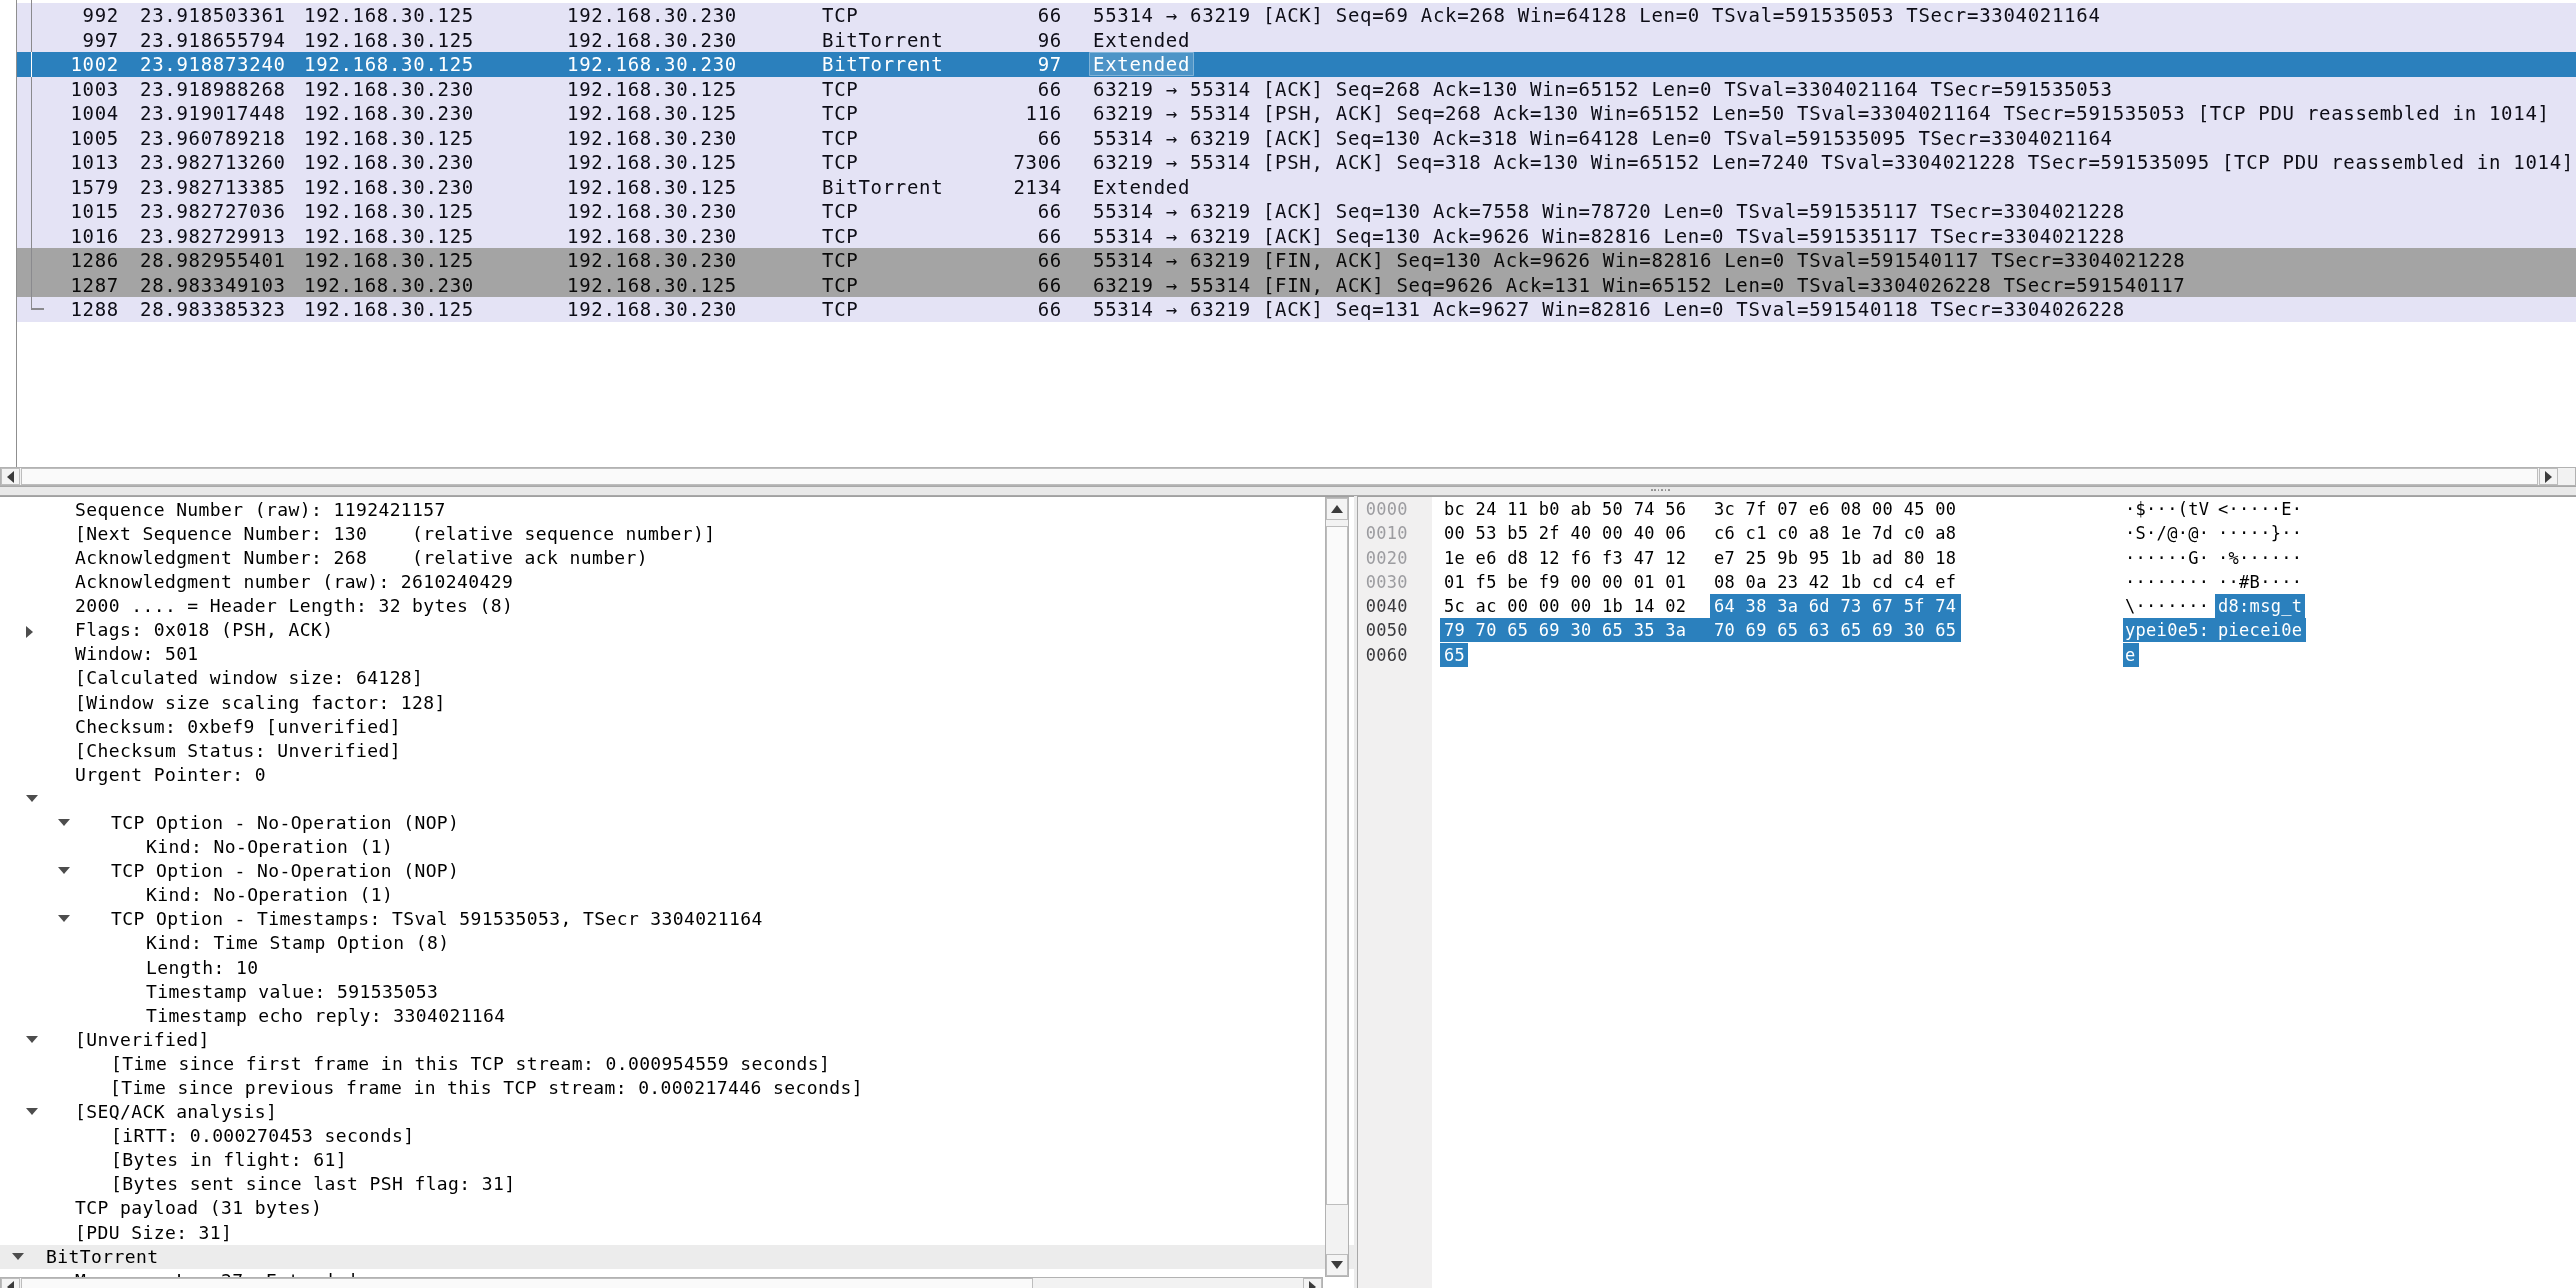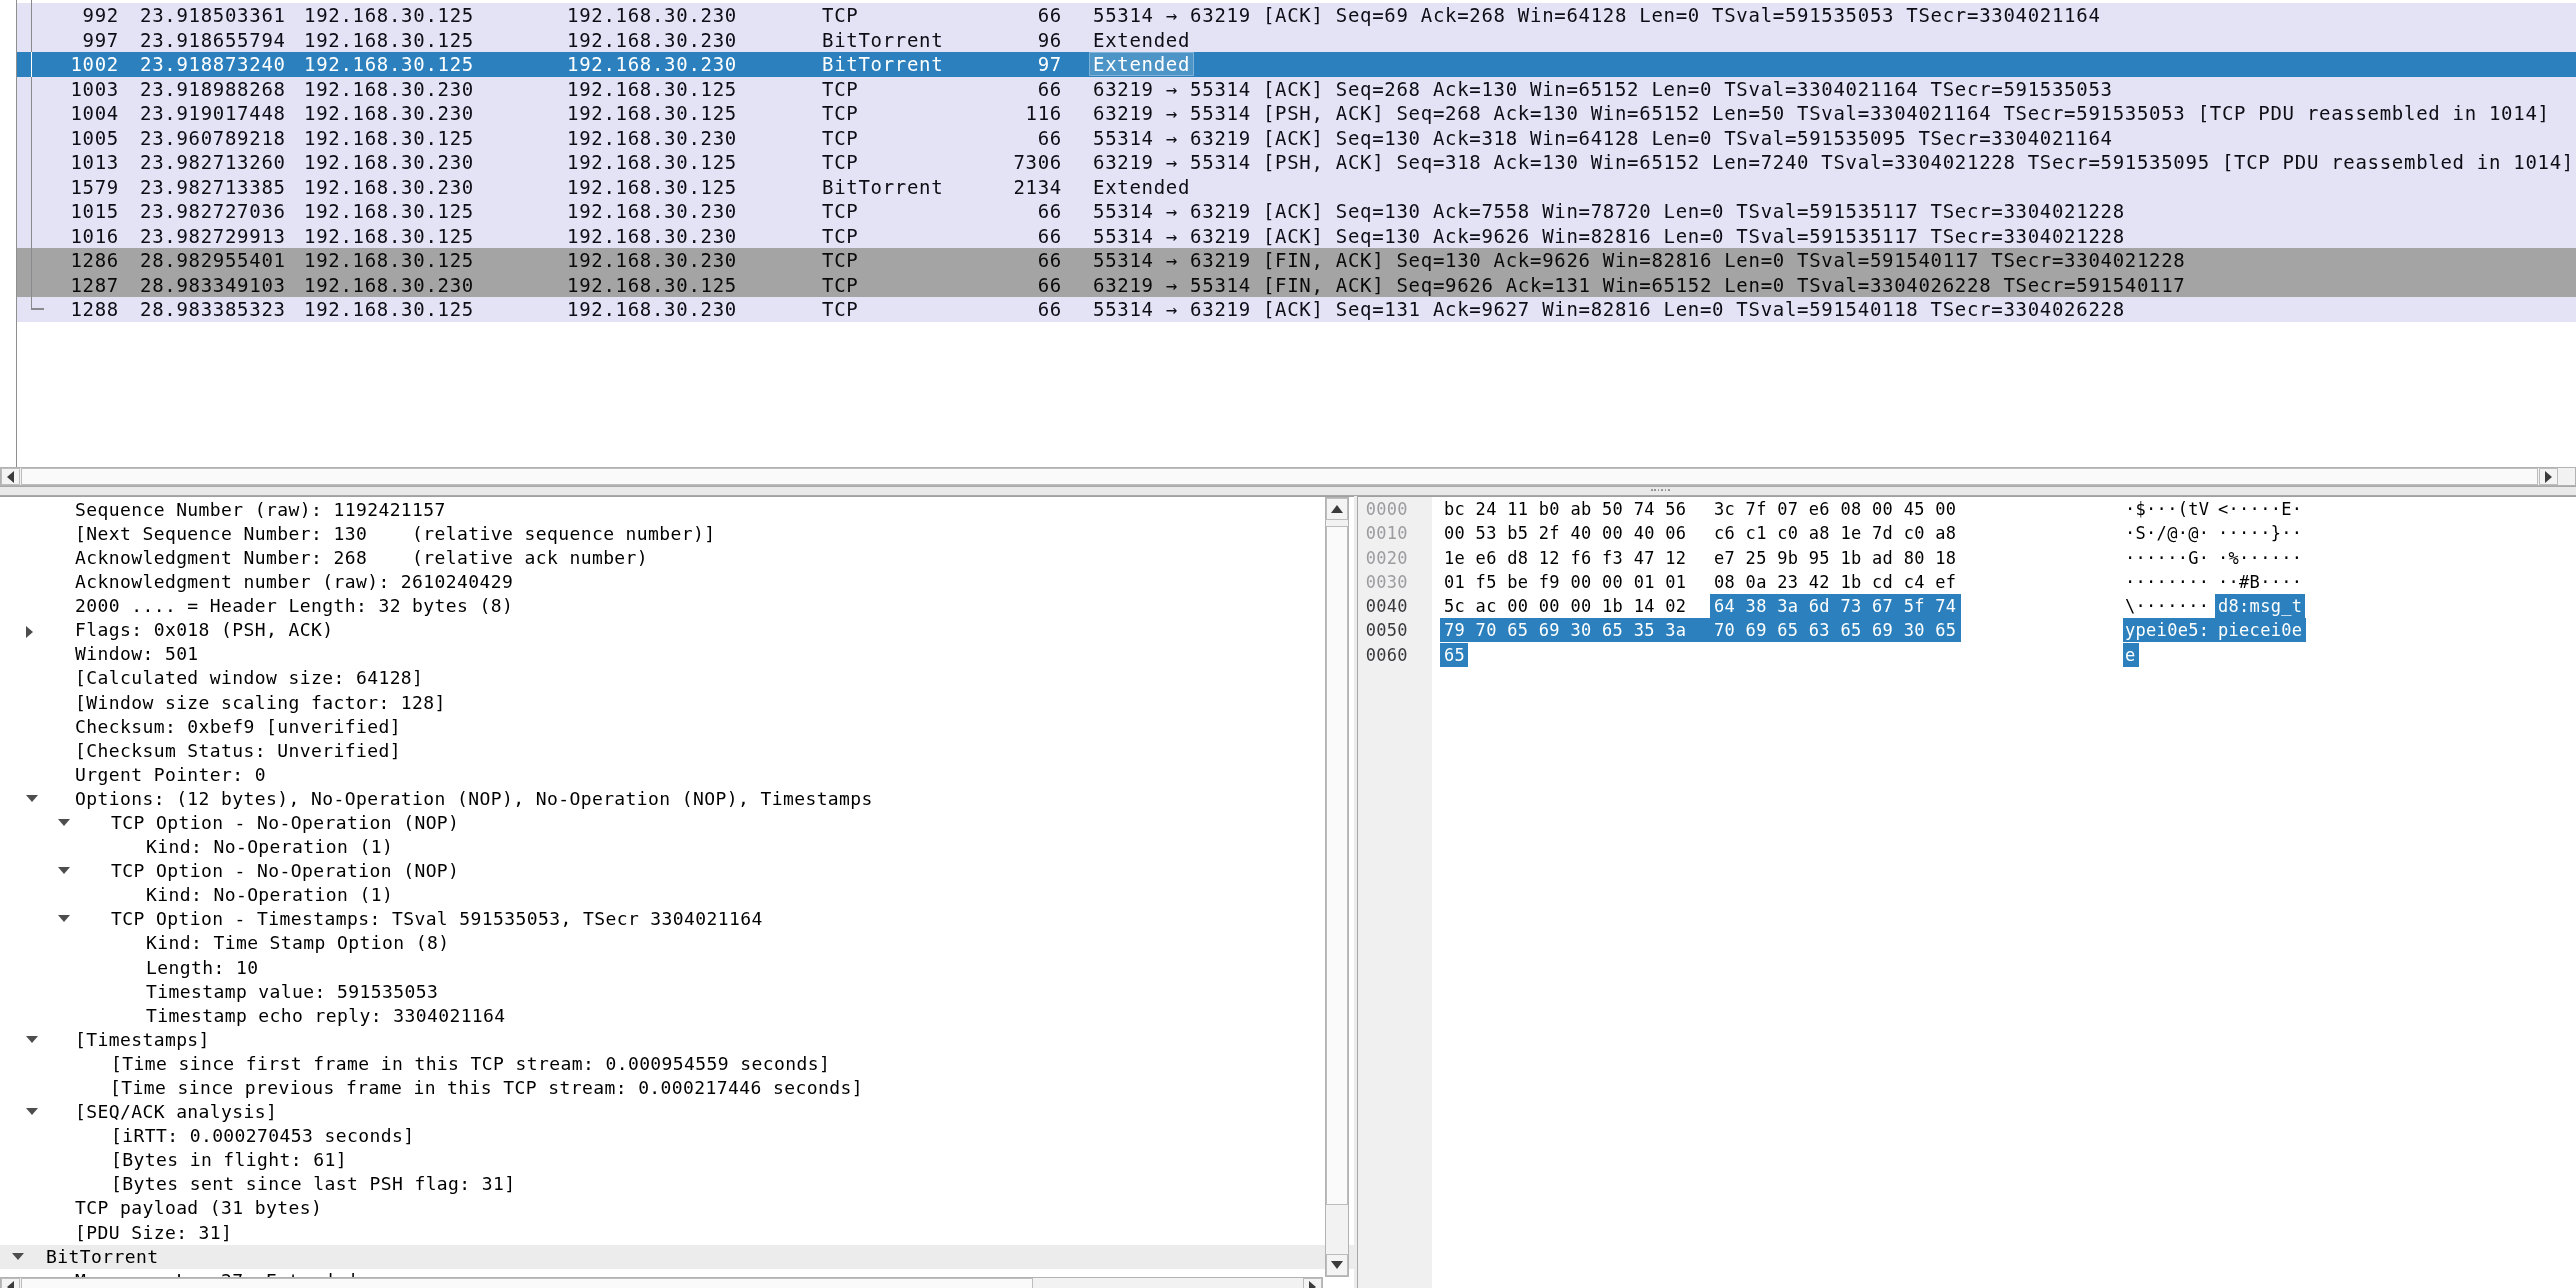--- a/index.html
+++ b/index.html
@@ -132,31 +132,31 @@
           <div class="dt-row" style="top: 49px;"><span class="dt-text" style="left: 75px;">Acknowledgment Number: 268    (relative ack number)</span></div>
           <div class="dt-row" style="top: 73px;"><span class="dt-text" style="left: 75px;">Acknowledgment number (raw): 2610240429</span></div>
           <div class="dt-row" style="top: 97px;"><span class="dt-text" style="left: 75px;">2000 .... = Header Length: 32 bytes (8)</span></div>
           <div class="dt-row" style="top: 121px;"><span class="dt-arrow right" style="left: 26px;"></span><span class="dt-text" style="left: 75px;">Flags: 0x018 (PSH, ACK)</span></div>
           <div class="dt-row" style="top: 145px;"><span class="dt-text" style="left: 75px;">Window: 501</span></div>
           <div class="dt-row" style="top: 169px;"><span class="dt-text" style="left: 75px;">[Calculated window size: 64128]</span></div>
           <div class="dt-row" style="top: 194px;"><span class="dt-text" style="left: 75px;">[Window size scaling factor: 128]</span></div>
           <div class="dt-row" style="top: 218px;"><span class="dt-text" style="left: 75px;">Checksum: 0xbef9 [unverified]</span></div>
           <div class="dt-row" style="top: 242px;"><span class="dt-text" style="left: 75px;">[Checksum Status: Unverified]</span></div>
           <div class="dt-row" style="top: 266px;"><span class="dt-text" style="left: 75px;">Urgent Pointer: 0</span></div>
-          <div class="dt-row" style="top: 290px;"><span class="dt-arrow down" style="left: 26px;"></span><span class="dt-text" style="left: 75px;">Options: (12 bytes), No-Operation (NOP), No-Operation (NOP), Timestamps</span></div>
+          <div class="dt-row" style="top: 290px;"><span class="dt-arrow down" style="left: 26px;"></span></div>
           <div class="dt-row" style="top: 314px;"><span class="dt-arrow down" style="left: 58px;"></span><span class="dt-text" style="left: 111px;">TCP Option - No-Operation (NOP)</span></div>
           <div class="dt-row" style="top: 338px;"><span class="dt-text" style="left: 146px;">Kind: No-Operation (1)</span></div>
           <div class="dt-row" style="top: 362px;"><span class="dt-arrow down" style="left: 58px;"></span><span class="dt-text" style="left: 111px;">TCP Option - No-Operation (NOP)</span></div>
           <div class="dt-row" style="top: 386px;"><span class="dt-text" style="left: 146px;">Kind: No-Operation (1)</span></div>
           <div class="dt-row" style="top: 410px;"><span class="dt-arrow down" style="left: 58px;"></span><span class="dt-text" style="left: 111px;">TCP Option - Timestamps: TSval 591535053, TSecr 3304021164</span></div>
           <div class="dt-row" style="top: 434px;"><span class="dt-text" style="left: 146px;">Kind: Time Stamp Option (8)</span></div>
           <div class="dt-row" style="top: 459px;"><span class="dt-text" style="left: 146px;">Length: 10</span></div>
           <div class="dt-row" style="top: 483px;"><span class="dt-text" style="left: 146px;">Timestamp value: 591535053</span></div>
           <div class="dt-row" style="top: 507px;"><span class="dt-text" style="left: 146px;">Timestamp echo reply: 3304021164</span></div>
-          <div class="dt-row" style="top: 531px;"><span class="dt-arrow down" style="left: 26px;"></span><span class="dt-text" style="left: 75px;">[Timestamps]</span></div>
+          <div class="dt-row" style="top: 531px;"><span class="dt-arrow down" style="left: 26px;"></span><span class="dt-text" style="left: 75px;">[Unverified]</span></div>
           <div class="dt-row" style="top: 555px;"><span class="dt-text" style="left: 111px;">[Time since first frame in this TCP stream: 0.000954559 seconds]</span></div>
           <div class="dt-row" style="top: 579px;"><span class="dt-text" style="left: 110px;">[Time since previous frame in this TCP stream: 0.000217446 seconds]</span></div>
           <div class="dt-row" style="top: 603px;"><span class="dt-arrow down" style="left: 26px;"></span><span class="dt-text" style="left: 75px;">[SEQ/ACK analysis]</span></div>
           <div class="dt-row" style="top: 627px;"><span class="dt-text" style="left: 111px;">[iRTT: 0.000270453 seconds]</span></div>
           <div class="dt-row" style="top: 651px;"><span class="dt-text" style="left: 111px;">[Bytes in flight: 61]</span></div>
           <div class="dt-row" style="top: 675px;"><span class="dt-text" style="left: 111px;">[Bytes sent since last PSH flag: 31]</span></div>
           <div class="dt-row" style="top: 699px;"><span class="dt-text" style="left: 75px;">TCP payload (31 bytes)</span></div>
           <div class="dt-row" style="top: 724px;"><span class="dt-text" style="left: 75px;">[PDU Size: 31]</span></div>
           <div class="dt-row hl" style="top: 748px;"><span class="dt-arrow down" style="left: 12px;"></span><span class="dt-text" style="left: 46px;">BitTorrent</span></div>
           <div class="dt-row" style="top: 772px;"><span class="dt-arrow down" style="left: 26px;"></span><span class="dt-text" style="left: 75px;">Message: Len:27  Extended</span></div>

